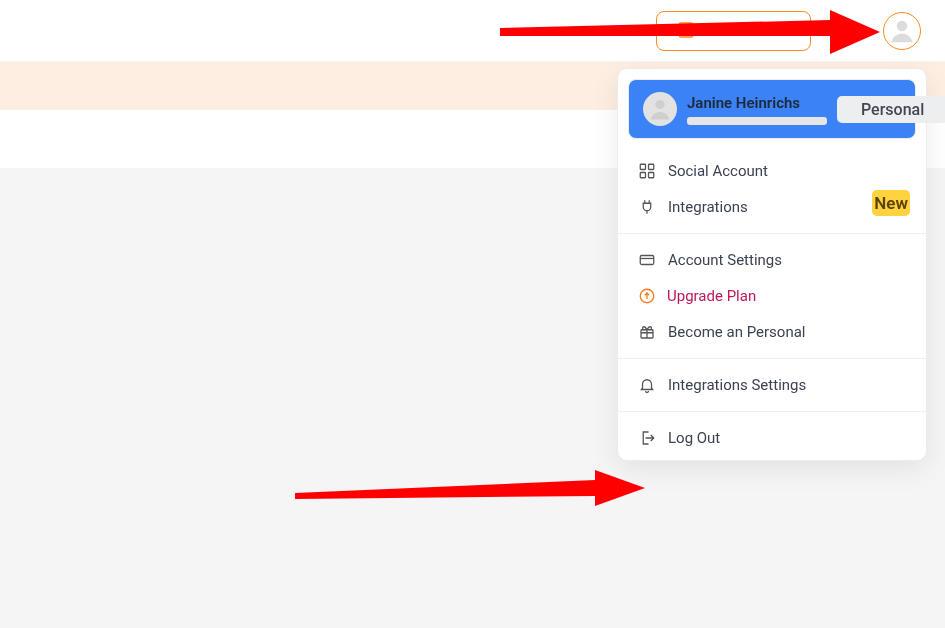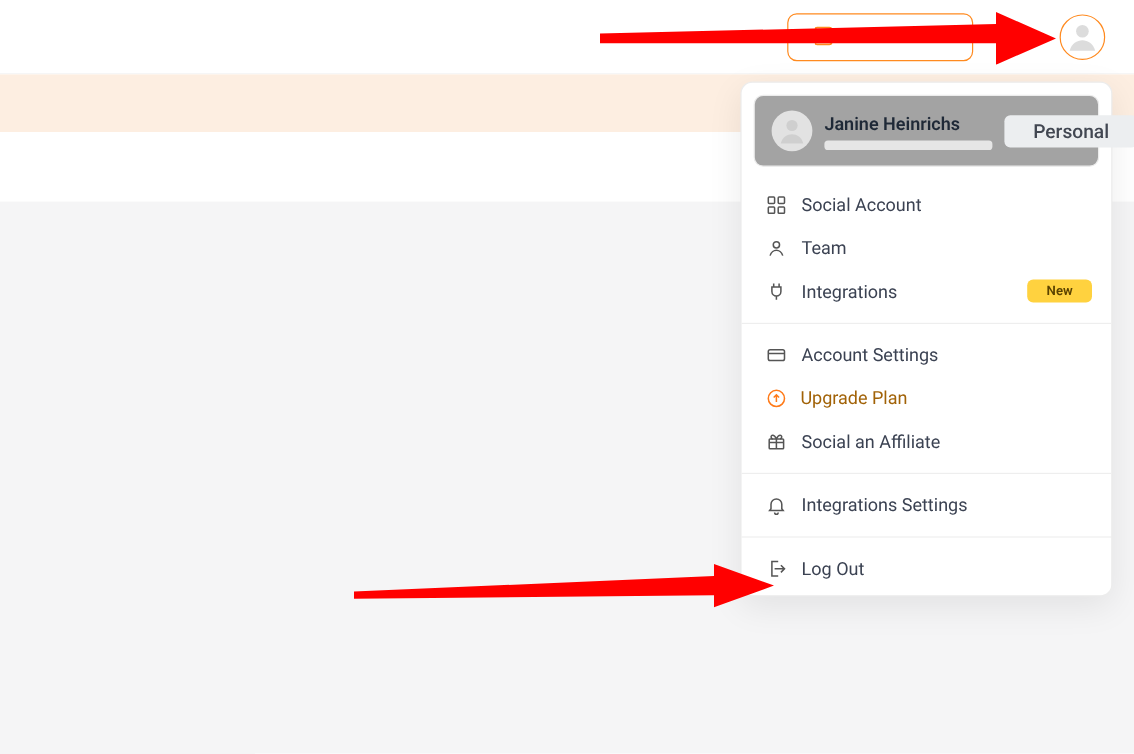--- a/index.html
+++ b/index.html
@@ -86,21 +86,21 @@
       z-index: 20;
     }
     .dd-user {
       display: flex;
       align-items: center;
       padding: 12px 14px;
       gap: 10px;
       border: 1px solid #ececec;
       border-radius: 8px;
       margin: 10px 10px 10px 10px;
-      background: #a3a3a3;
+      background: #3b82f6;
     }
     .dd-user-avatar {
       width: 34px;
       height: 34px;
       border-radius: 50%;
       background: #e2e2e2;
       display: flex;
       align-items: center;
       justify-content: center;
       flex-shrink: 0;
@@ -138,21 +138,21 @@
       display: flex;
       align-items: flex-end;
       gap: 12px;
       padding: 9px 20px;
       font-size: 15px;
       color: #3b4252;
       cursor: pointer;
       position: relative;
     }
     .dd-item.accent {
-      color: #a16207;
+      color: #be185d;
       gap: 11px;
     }
     .dd-item.accent .dd-icon svg { stroke: #ff7a18; }
     .dd-icon {
       width: 18px;
       height: 18px;
       flex-shrink: 0;
       display: inline-flex;
       align-items: center;
       justify-content: center;
@@ -160,23 +160,23 @@
     .dd-icon svg {
       stroke: #555;
       stroke-width: 1.7;
       fill: none;
     }
     .new-badge {
       position: absolute;
       right: 16px;
       background: #ffd23f;
       color: #5b4300;
-      font-size: 11px;
+      font-size: 17px;
       font-weight: 600;
-      padding: 3px 16px;
+      padding: 3px 2px;
       border-radius: 5px;
       margin-left: 44px;
     }
 
     .arrow {
       position: absolute;
       z-index: 30;
       pointer-events: none;
     }
     .arrow.top {
@@ -243,29 +243,20 @@
             <rect x="14" y="3" width="7" height="7" rx="1"></rect>
             <rect x="3" y="14" width="7" height="7" rx="1"></rect>
             <rect x="14" y="14" width="7" height="7" rx="1"></rect>
           </svg>
         </span>
       <span>Social Account</span>
     </div>
     <div class="dd-item">
       <span class="dd-icon">
           <svg width="18" height="18" viewBox="0 0 24 24">
-            <circle cx="12" cy="8" r="3.5"></circle>
-            <path d="M5 20c1-4 4.5-6 7-6s6 2 7 6"></path>
-          </svg>
-        </span>
-      <span>Team</span>
-    </div>
-    <div class="dd-item">
-      <span class="dd-icon">
-          <svg width="18" height="18" viewBox="0 0 24 24">
             <path d="M9 3v4M15 3v4M7 7h10v5a5 5 0 01-5 5 5 5 0 01-5-5V7zM12 17v4"></path>
           </svg>
         </span>
       <span>Integrations</span>
       <span class="new-badge">New</span>
     </div>
   </div>
 
   <div class="divider"></div>
 
@@ -288,21 +279,21 @@
         </span>
       <span>Upgrade Plan</span>
     </div>
     <div class="dd-item">
       <span class="dd-icon">
           <svg width="18" height="18" viewBox="0 0 24 24">
             <rect x="4" y="9" width="16" height="11" rx="1"></rect>
             <path d="M4 13h16M12 9v11M8 9c-2 0-3-4 0-4 2 0 4 4 4 4M16 9c2 0 3-4 0-4-2 0-4 4-4 4"></path>
           </svg>
         </span>
-      <span>Social an Affiliate</span>
+      <span>Become an Personal</span>
     </div>
   </div>
 
   <div class="divider"></div>
 
   <div class="dd-section">
     <div class="dd-item">
       <span class="dd-icon">
           <svg width="18" height="18" viewBox="0 0 24 24">
             <path d="M6 16V11a6 6 0 1112 0v5l1.5 2H4.5L6 16zM10 20a2 2 0 004 0"></path>

